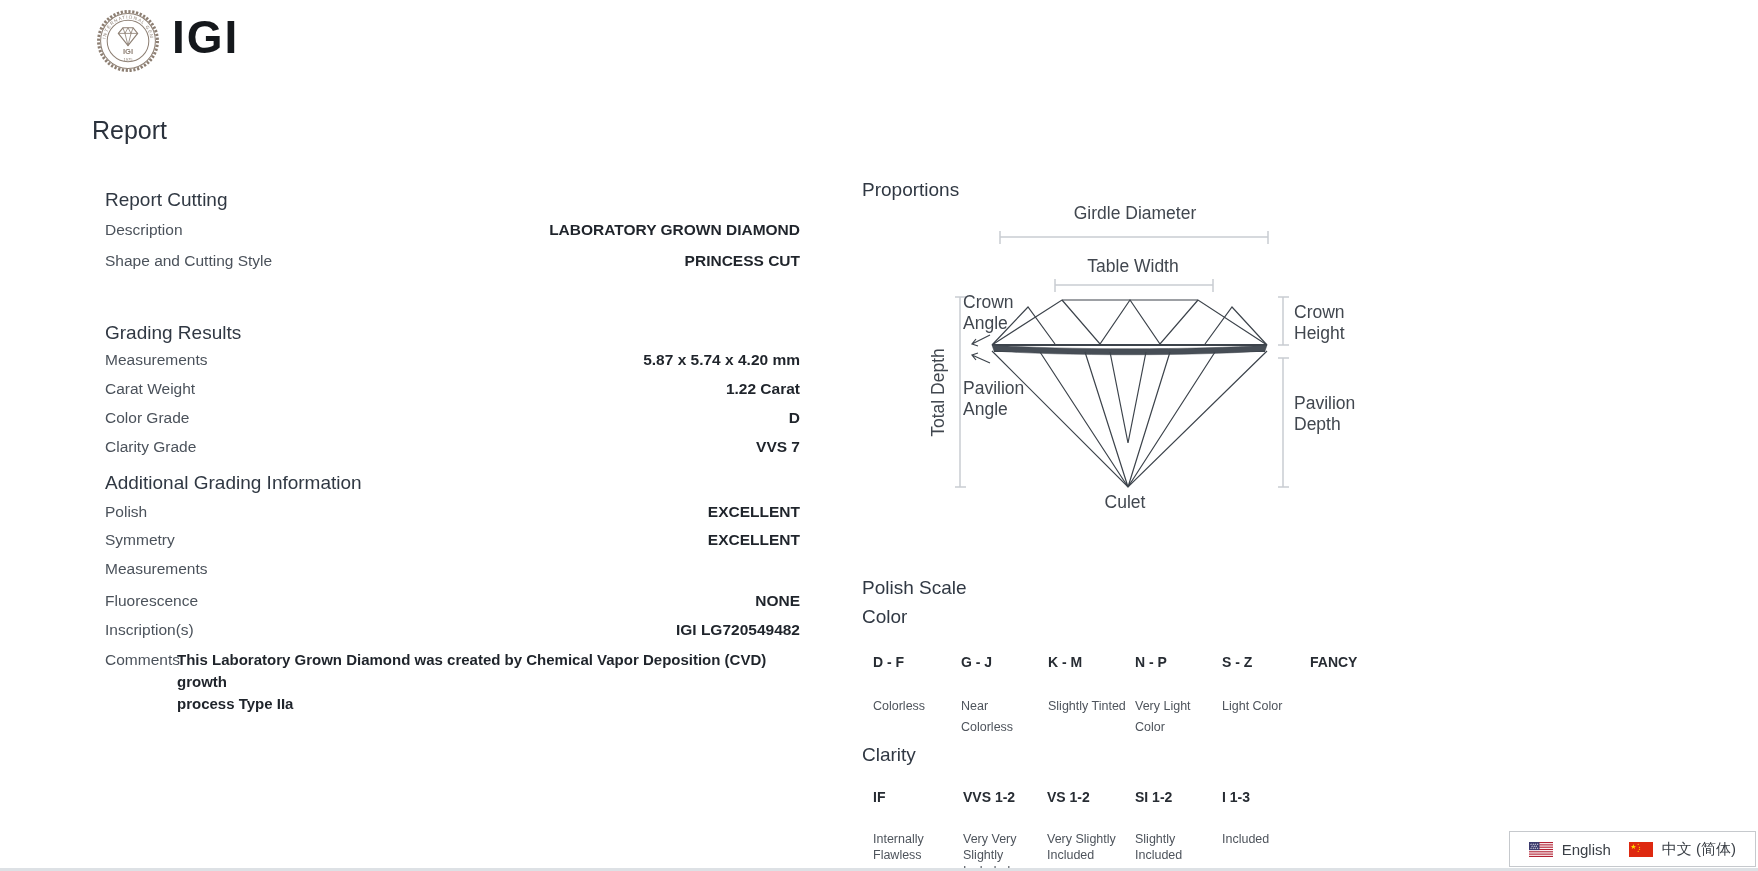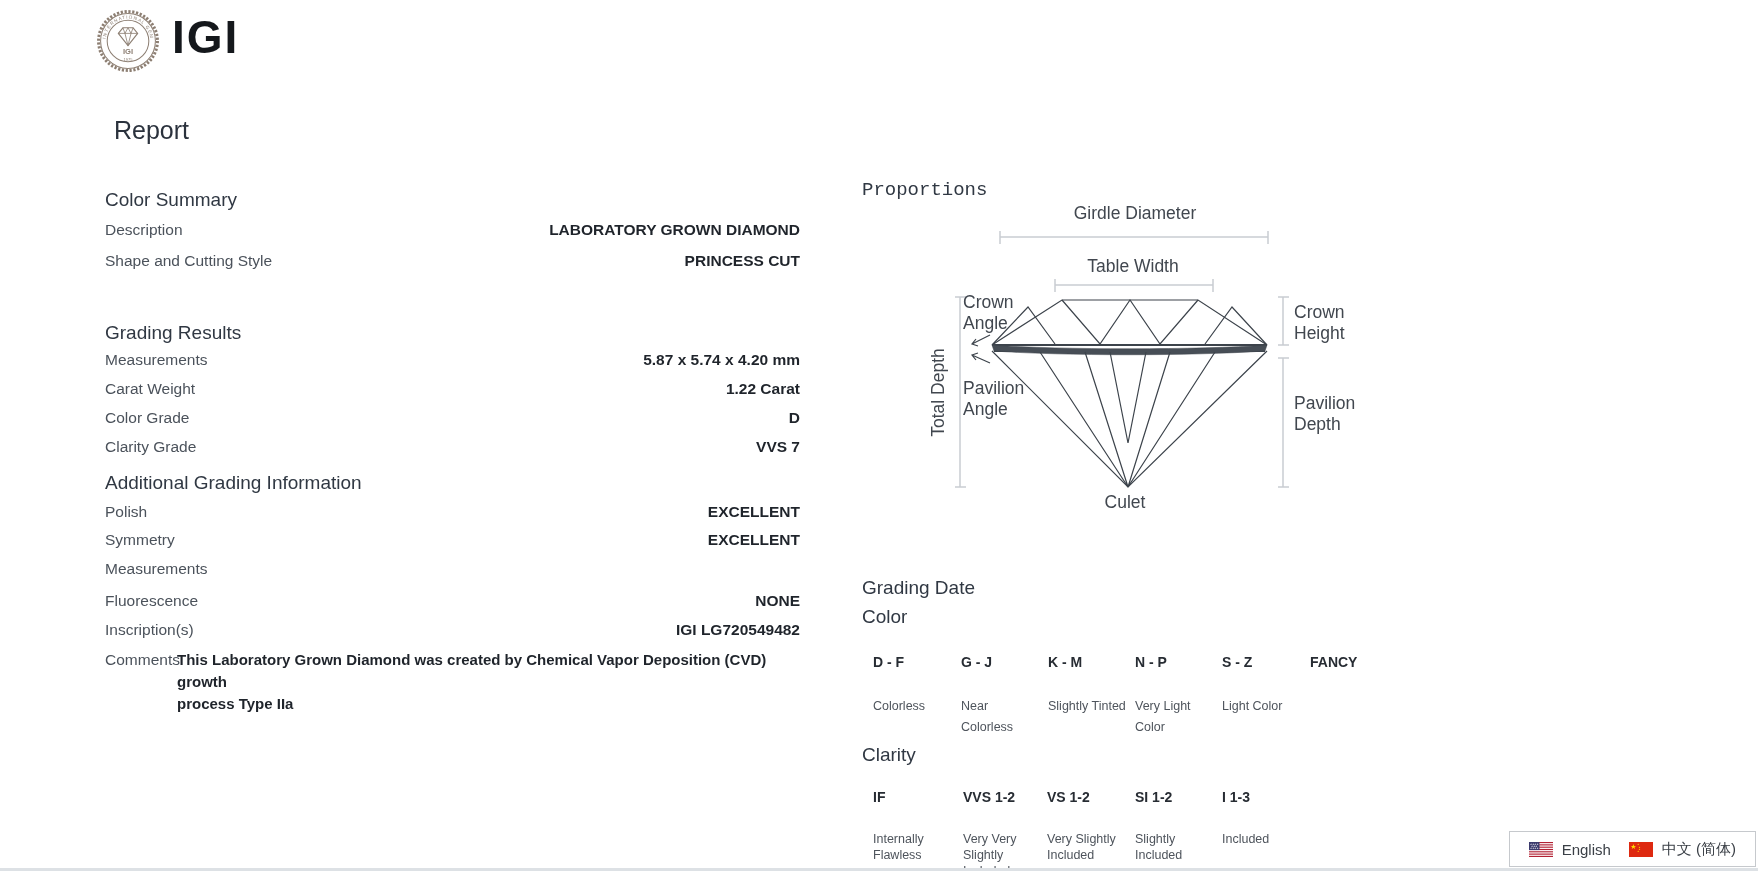--- a/index.html
+++ b/index.html
@@ -5,21 +5,21 @@
   * { margin:0; padding:0; box-sizing:border-box; }
   html,body { background:#ffffff; }
   body { font-family:"Liberation Sans", sans-serif; color:#2e3640; }
   .page { position:relative; width:1758px; height:871px; background:#fff; overflow:hidden; }
 
   
   .brand { position:absolute; left:95px; top:8px; display:flex; align-items:center; }
   .wordmark { position:absolute; left:172px; top:10px; font-size:46px; font-weight:700; letter-spacing:2px; color:#15181c; }
 
   
-  .h1 { position:absolute; left:114px; top:116px; font-size:25px; font-weight:500; color:#2b323d; }
+  .h1 { position:absolute; left:92px; top:116px; font-size:25px; font-weight:500; color:#2b323d; }
   .meta { position:absolute; left:105px; top:152px; font-size:15px; color:#3c434c; }
   .meta b { color:#20262d; margin-right:26px; }
   .sec-h { position:absolute; font-size:19px; font-weight:400; color:#303843; }
 
   
   .kv-row { position:absolute; left:105px; width:695px; display:flex; justify-content:space-between; align-items:baseline; }
   .kv-label { font-size:15.5px; color:#4b525b; }
   .kv-value { font-size:15.5px; font-weight:700; color:#1f242b; text-align:right; }
   .comments-label { position:absolute; left:105px; top:651px; font-size:15.5px; color:#4b525b; }
   .comments-value { position:absolute; left:177px; top:649px; width:620px; font-size:15px; font-weight:700; color:#1f242b; line-height:22px; white-space:pre-line; }
@@ -64,21 +64,21 @@
         <textPath href="#sealArc" startOffset="2">INTERNATIONAL GEMOLOGICAL INSTITUTE</textPath>
       </text>
       <text x="32.5" y="45.5" text-anchor="middle" font-size="7.5" font-weight="bold" fill="#8d7f73">IGI</text>
       <text x="32.5" y="52" text-anchor="middle" font-size="4" fill="#8d7f73">1975</text>
     </svg>
   </div>
   <div class="wordmark">IGI</div>
 
   <div class="h1">Report</div>
 
-  <div class="sec-h" style="left:105px; top:189px;">Color Summary</div>
+  <div class="sec-h" style="left:105px; top:189px;">Report Cutting</div>
   <div class="kv-row" style="top:221px;">
     <span class="kv-label">Description</span>
     <span class="kv-value">LABORATORY GROWN DIAMOND</span>
   </div>
   <div class="kv-row" style="top:252px;">
     <span class="kv-label">Shape and Cutting Style</span>
     <span class="kv-value">PRINCESS CUT</span>
   </div>
 
   <div class="sec-h" style="left:105px; top:322px;">Grading Results</div>
@@ -117,21 +117,21 @@
     <span class="kv-value">NONE</span>
   </div>
   <div class="kv-row" style="top:621px;">
     <span class="kv-label">Inscription(s)</span>
     <span class="kv-value">IGI LG720549482</span>
   </div>
   <div class="comments-label">Comments</div>
   <div class="comments-value">This Laboratory Grown Diamond was created by Chemical Vapor Deposition (CVD) growth
 process Type IIa</div>
 
-  <div class="sec-h" style="left:862px; top:179px;font-family:Liberation Mono, monospace;">Proportions</div>
+  <div class="sec-h" style="left:862px; top:179px;">Proportions</div>
 
   <svg class="diagram" width="560" height="340" viewBox="0 0 560 340">
     <g stroke="#c9cdd2" stroke-width="1.5" fill="none">
 
       <path d="M140,52 L408,52 M140,46 L140,59 M408,46 L408,59"></path>
 
       <path d="M195,100 L353,100 M195,94 L195,107 M353,94 L353,107"></path>
 
       <path d="M100,112 L100,302 M95,112 L106,112 M95,302 L106,302"></path>
 
@@ -164,21 +164,21 @@
 Angle</div>
   <div class="diag-label" style="left:1294px; top:302px; white-space:pre-line;">Crown
 Height</div>
   <div class="diag-label rot" style="left:858px; top:382px; width:160px;">Total Depth</div>
   <div class="diag-label" style="left:963px; top:378px; white-space:pre-line;">Pavilion
 Angle</div>
   <div class="diag-label" style="left:1294px; top:393px; white-space:pre-line;">Pavilion
 Depth</div>
   <div class="diag-label center" style="left:1075px; top:492px; width:100px;">Culet</div>
 
-  <div class="sec-h" style="left:862px; top:577px;">Grading Date</div>
+  <div class="sec-h" style="left:862px; top:577px;">Polish Scale</div>
   <div class="sec-h" style="left:862px; top:606px;">Color</div>
 
   <div class="scale-col" style="left:873px; top:636px;">
     <div class="grade">D - F</div>
     <div class="gdesc color-lh">Colorless</div>
   </div>
   <div class="scale-col" style="left:961px; top:636px;">
     <div class="grade">G - J</div>
     <div class="gdesc color-lh">Near
 Colorless</div>

